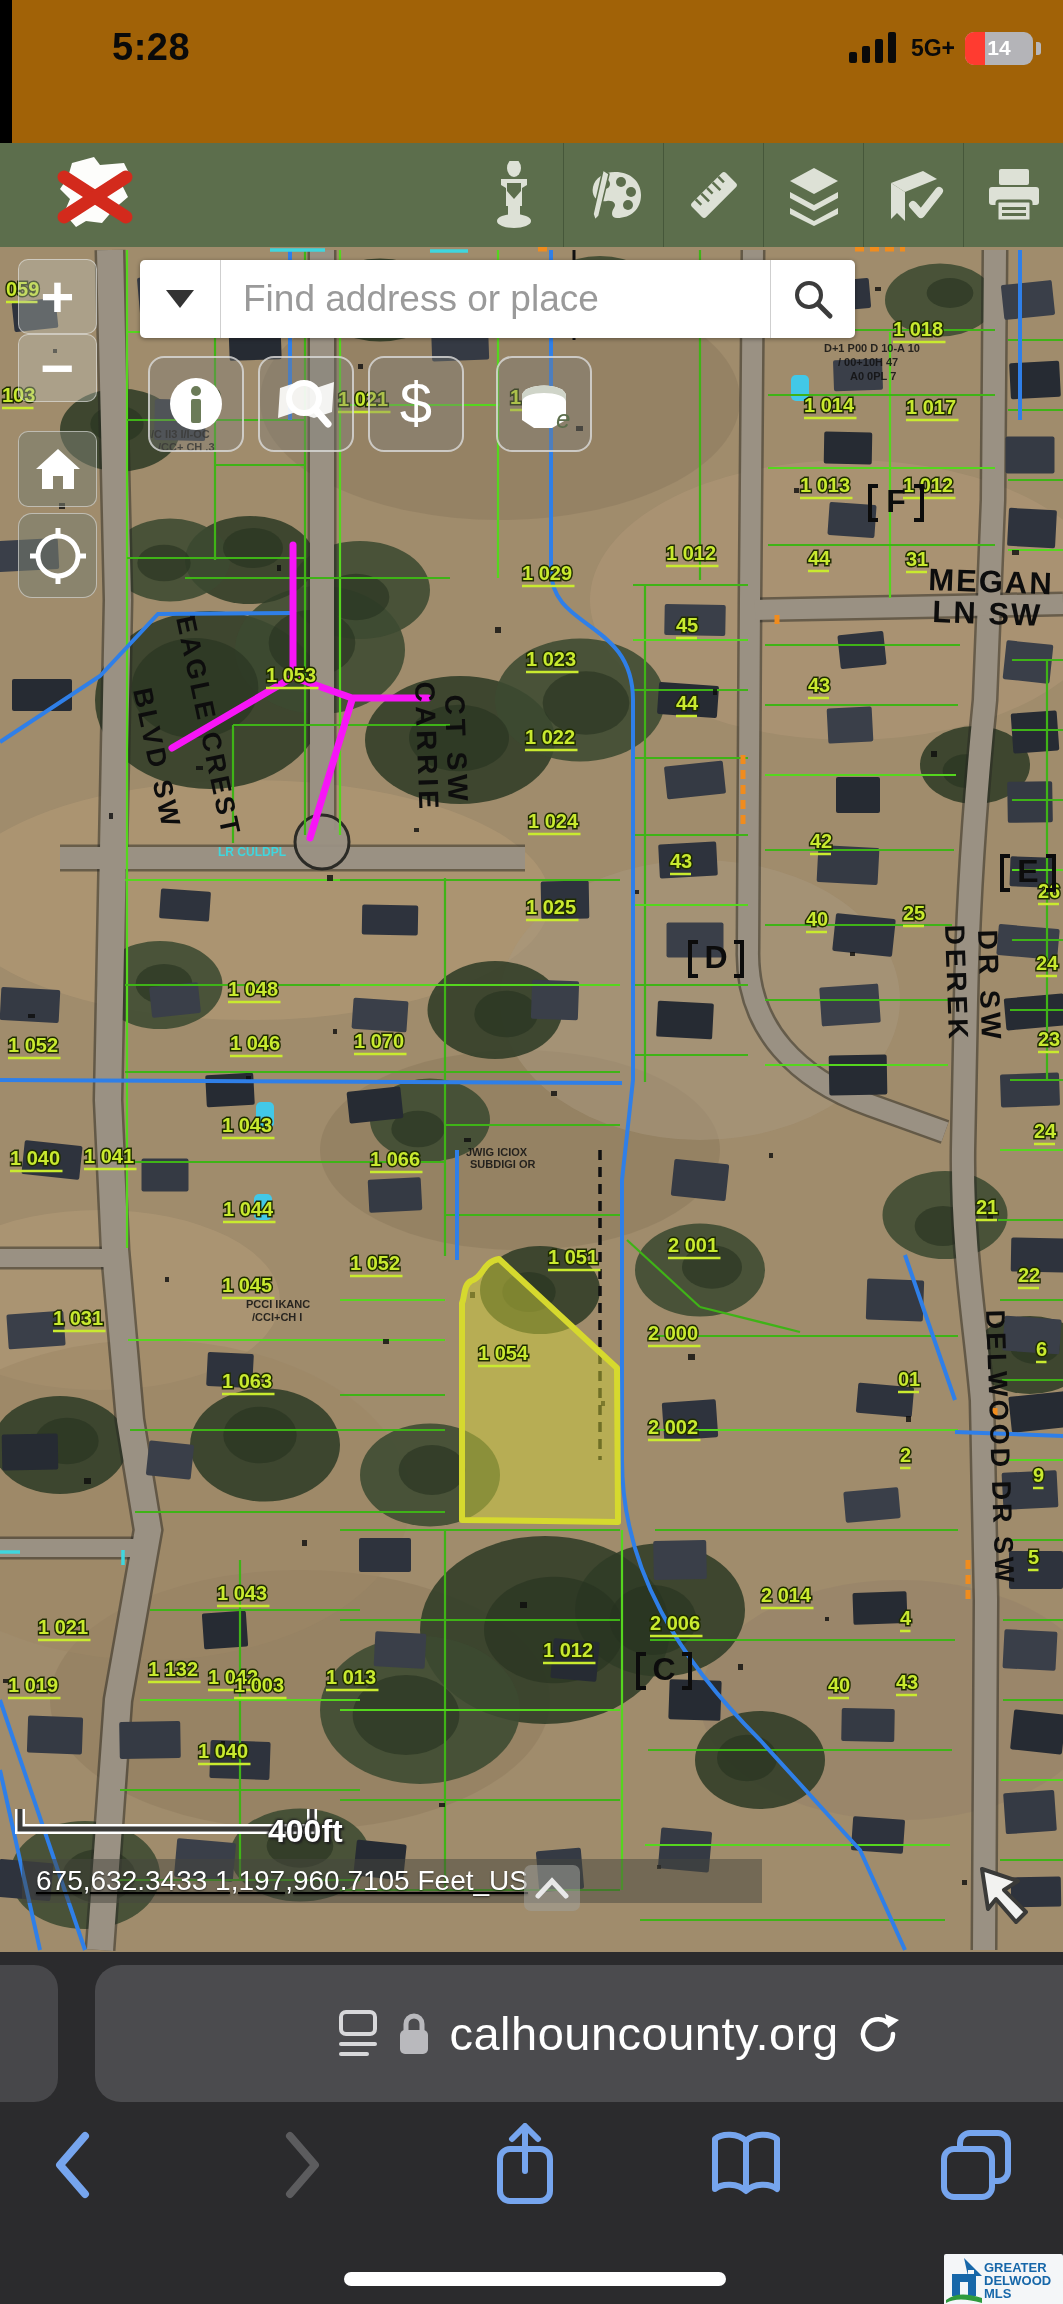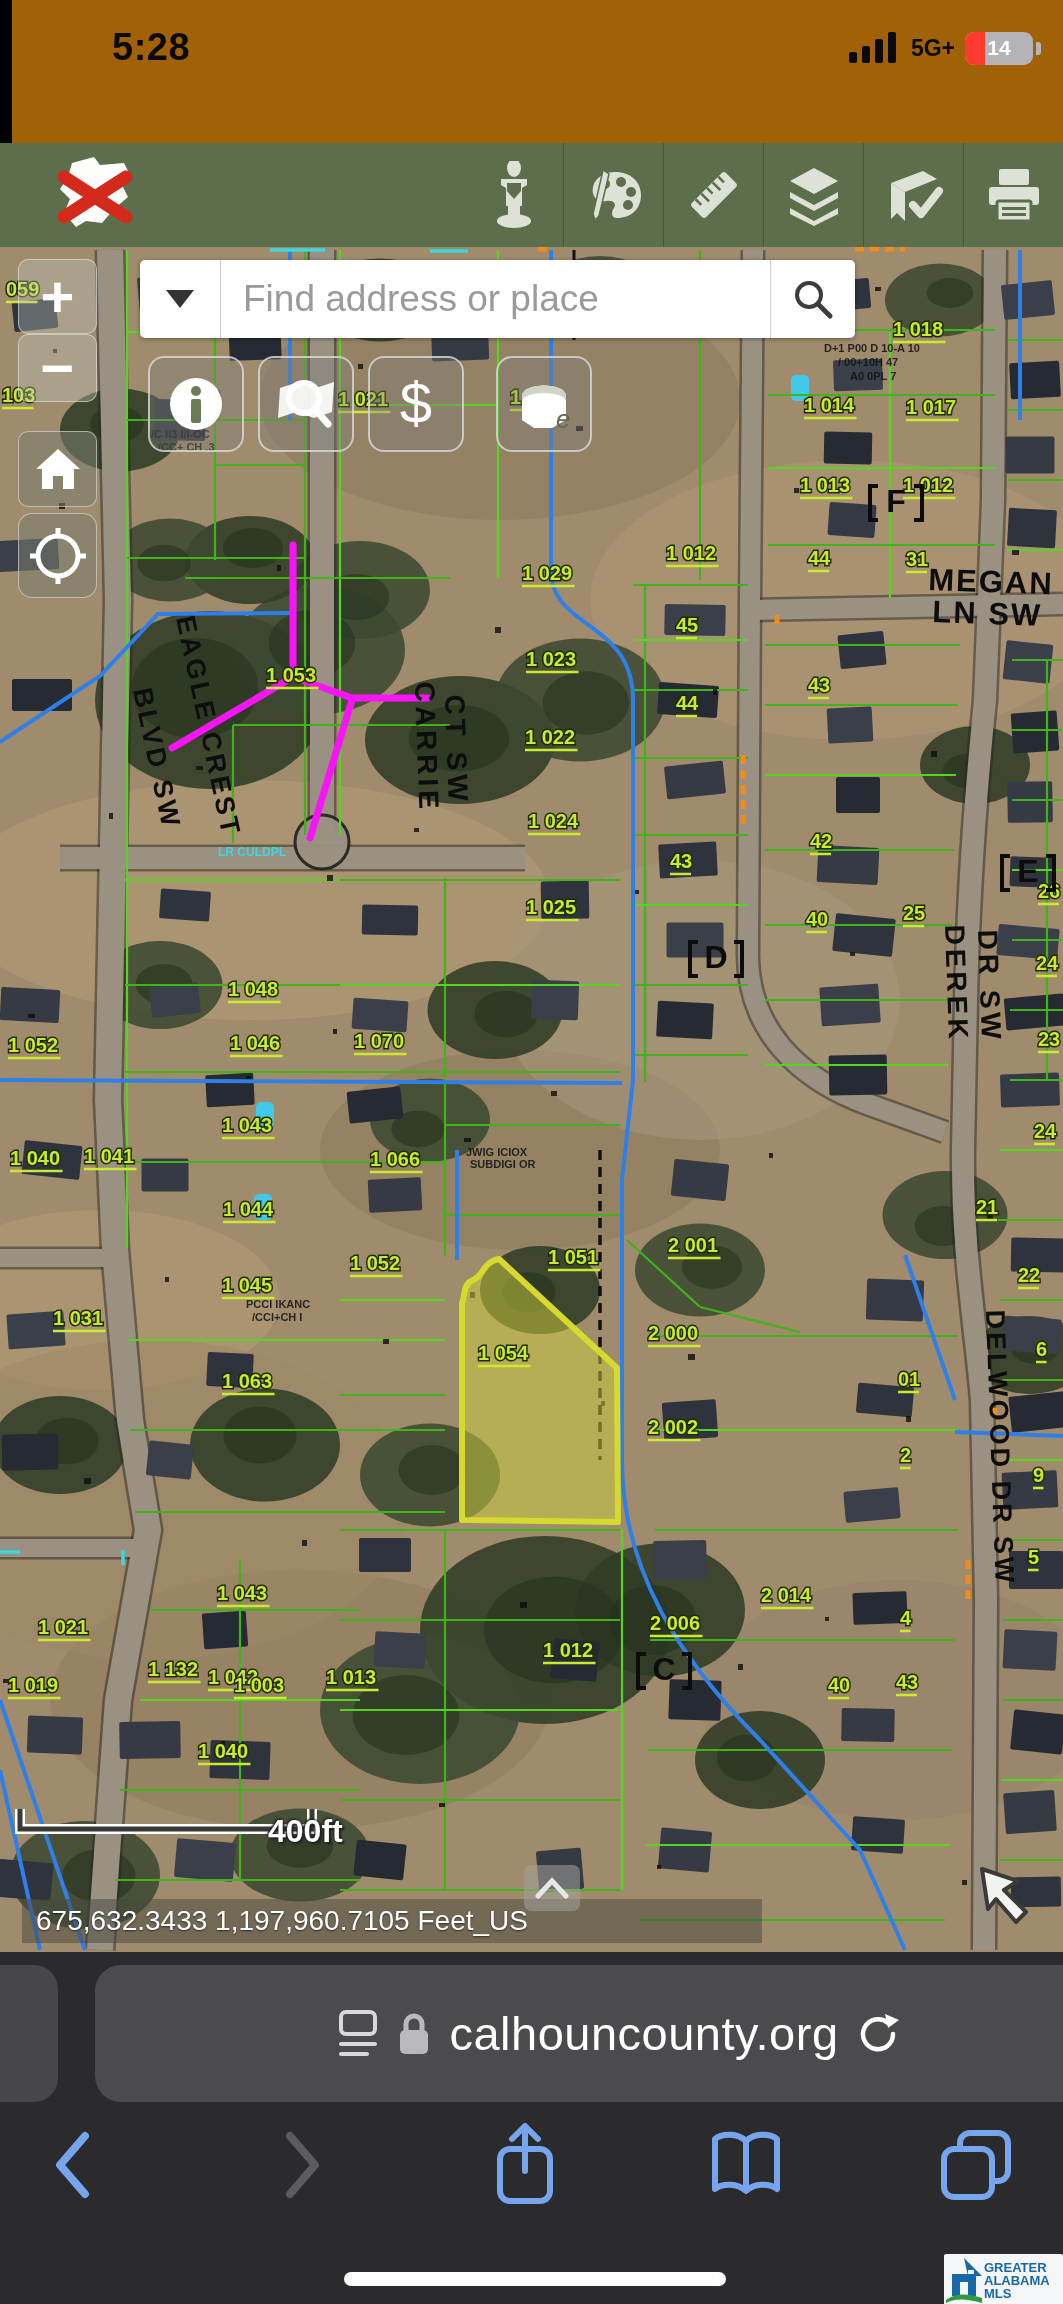--- a/index.html
+++ b/index.html
@@ -24,21 +24,21 @@
   .search-bar{position:absolute;left:140px;top:13px;width:715px;height:78px;background:#fff;border-radius:5px;display:flex;align-items:stretch;box-shadow:0 1px 4px rgba(0,0,0,.4);}
   .sb-drop{width:80px;display:flex;align-items:center;justify-content:center;border-right:1px solid #cfcfcf;cursor:pointer;}
   .sb-drop .tri{width:0;height:0;border-left:14px solid transparent;border-right:14px solid transparent;border-top:18px solid #333;}
   .sb-input{flex:1;border:none;outline:none;font-size:37px;color:#444;padding:0 22px;font-family:"Liberation Sans",sans-serif;border-radius:0;}
   .sb-input::placeholder{color:#9a9a9a;}
   .sb-mag{width:84px;display:flex;align-items:center;justify-content:center;border-left:1px solid #cfcfcf;cursor:pointer;}
   .mapbtn{position:absolute;background:rgba(190,195,185,.38);border:1px solid rgba(235,235,235,.55);border-radius:10px;display:flex;align-items:center;justify-content:center;color:#fff;}
   .toolbtn{position:absolute;top:109px;width:92px;height:92px;background:rgba(125,125,120,.38);border:2px solid rgba(225,225,225,.75);border-radius:16px;display:flex;align-items:center;justify-content:center;}
   .scale-wrap{position:absolute;left:14px;top:1552px;width:350px;height:60px;}
   .scale-label{position:absolute;left:268px;top:1566px;font-size:32px;font-weight:bold;color:#fff;text-shadow:0 0 3px #222,2px 2px 2px #222,-1px -1px 2px #222;}
-  .coord-strip{position:absolute;left:22px;top:1652px;width:740px;height:44px;background:rgba(70,70,62,.5);display:flex;align-items:center;}
+  .coord-strip{position:absolute;left:22px;top:1612px;width:740px;height:44px;background:rgba(70,70,62,.5);display:flex;align-items:center;text-decoration:underline;}
   .coord-text{color:#fff;font-size:28px;padding-left:14px;white-space:nowrap;text-shadow:0 1px 2px rgba(0,0,0,.6);}
   .chev-btn{position:absolute;left:524px;top:1618px;width:56px;height:46px;background:rgba(160,160,155,.55);border-radius:7px;display:flex;align-items:center;justify-content:center;}
   .cursor-arrow{position:absolute;left:978px;top:1618px;}
   
   .safari{position:absolute;left:0;top:1952px;width:1063px;height:352px;background:#2b2b2d;}
   .pill-left{position:absolute;left:-30px;top:13px;width:88px;height:137px;background:#47474a;border-radius:24px;}
   .url-pill{position:absolute;left:95px;top:13px;width:1048px;height:137px;background:#4b4b4e;border-radius:26px;display:flex;align-items:center;justify-content:center;gap:18px;}
   .url-text{color:#fff;font-size:47px;font-weight:500;letter-spacing:.5px;}
   .nav-row{position:absolute;left:0;top:158px;width:1063px;height:120px;}
   .nav-ico{position:absolute;top:0;width:100px;height:110px;display:flex;align-items:center;justify-content:center;}
@@ -790,16 +790,16 @@
 <div class="home-ind"></div>
 <div class="mls">
   <svg width="40" height="48" viewBox="0 0 40 48">
     <polygon points="20,2 38,20 30,20 30,14 24,14 24,20" fill="#1767a9"></polygon>
     <rect x="8" y="18" width="24" height="22" fill="#1767a9"></rect>
     <rect x="16" y="26" width="8" height="14" fill="#f4f6f8"></rect>
     <path d="M2 44 Q14 34 38 42 L38 47 Q14 40 2 47 Z" fill="#2f9a3e"></path>
   </svg>
   <div class="mls-text">
     <div>GREATER</div>
-    <div>ALABAMA</div>
+    <div>DELWOOD</div>
     <div>MLS</div>
   </div>
 </div>
 
 </body></html>

